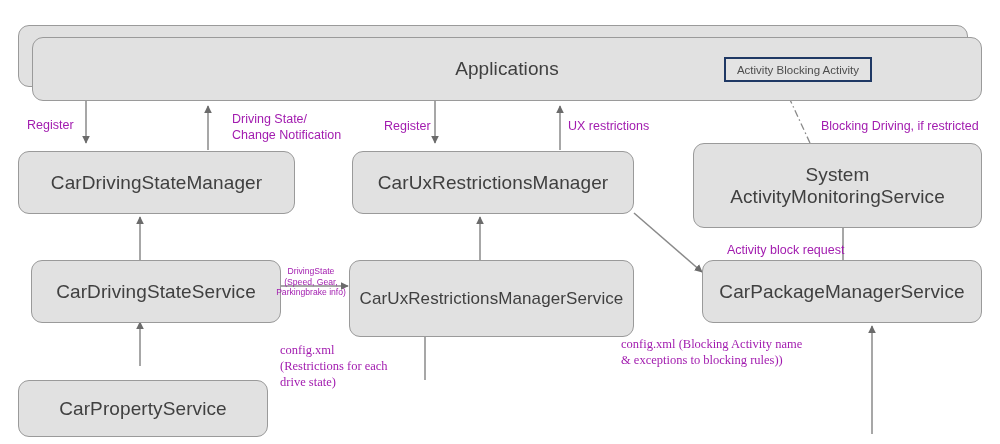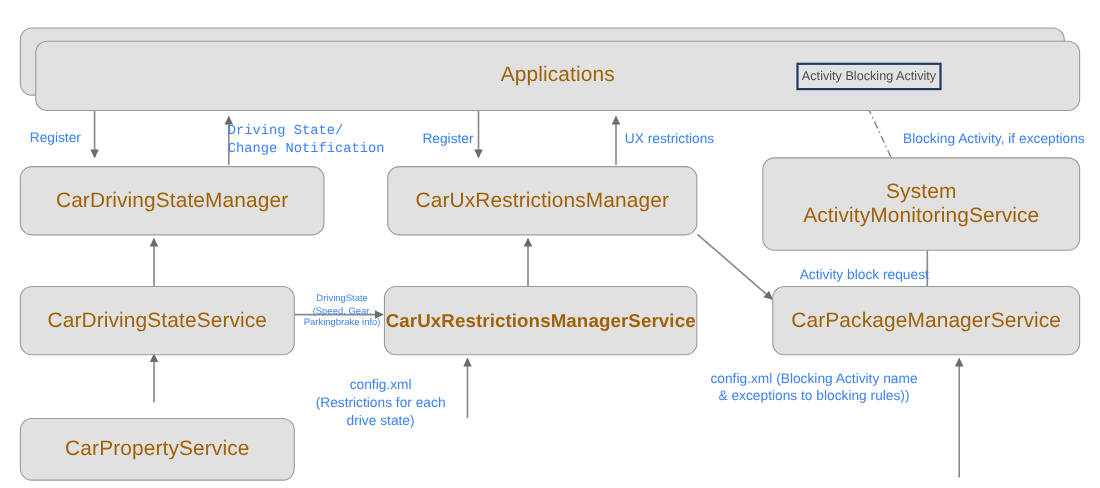--- a/index.html
+++ b/index.html
@@ -28,21 +28,21 @@
   .node {
     position: absolute;
     box-sizing: border-box;
     background: #E1E1E1;
     border: 1.3px solid #9A9A9A;
     border-radius: 11px;
     display: flex;
     align-items: center;
     justify-content: center;
     text-align: center;
-    color: #a16207;
+    color: #404040;
     font-size: 19px;
     line-height: 1.12;
     letter-spacing: 0.1px;
   }
   .node.stack-back {
     border-radius: 11px;
     z-index: 1;
   }
   .node.stack-front {
     z-index: 2;
@@ -59,33 +59,34 @@
     display: flex;
     align-items: center;
     justify-content: center;
     text-align: center;
     font-size: 11.5px;
     color: #4d4d4d;
     z-index: 3;
   }
   .edge-label {
     position: absolute;
-    color: #3b82f6;
+    color: #a21caf;
     font-size: 12.5px;
     line-height: 1.28;
     white-space: pre-line;
     z-index: 4;
   }
   .edge-label.tiny {
     font-size: 8.6px;
     line-height: 1.25;
     text-align: center;
   }
   .edge-label.right {
-    text-align: center;
+    text-align: left;
+    font-family: Liberation Serif, serif;
   }
   .edge-label.center {
     text-align: center;
   }
 </style>
 </head>
 <body>
 
 <div id="canvas">
 
@@ -130,63 +131,63 @@
   </svg>
 
   <div class="node stack-back" style="left:18px; top:25px; width:950px; height:62px;">
     <span class="node-label"></span>
   </div>
 
   <div class="node stack-front" style="left:32px; top:37px; width:950px; height:64px;">
     <span class="node-label">Applications</span>
   </div>
 
-  <div class="inner-box" style="left:724px; top:57px; width:132px; height:25px;">
+  <div class="inner-box" style="left:724px; top:57px; width:148px; height:25px;">
     <span>Activity Blocking Activity</span>
   </div>
 
   <div class="node" style="left:18px; top:151px; width:277px; height:63px;">
     <span class="node-label">CarDrivingStateManager</span>
   </div>
 
   <div class="node" style="left:352px; top:151px; width:282px; height:63px;">
     <span class="node-label">CarUxRestrictionsManager</span>
   </div>
 
   <div class="node" style="left:693px; top:143px; width:289px; height:85px;">
     <span class="node-label">System
 ActivityMonitoringService</span>
   </div>
 
-  <div class="node" style="left:18px; top:260px; width:250px; height:63px;">
+  <div class="node" style="left:31px; top:260px; width:250px; height:63px;">
     <span class="node-label">CarDrivingStateService</span>
   </div>
 
-  <div class="node" style="left:349px; top:260px; width:285px; height:63px;font-weight:bold;">
+  <div class="node" style="left:349px; top:260px; width:285px; height:77px;">
     <span class="node-label" style="font-size:17px;">CarUxRestrictionsManagerService</span>
   </div>
 
   <div class="node" style="left:702px; top:260px; width:280px; height:63px;">
     <span class="node-label">CarPackageManagerService</span>
   </div>
 
   <div class="node" style="left:18px; top:380px; width:250px; height:57px;">
     <span class="node-label">CarPropertyService</span>
   </div>
 
   <div class="edge-label" style="left:27px; top:117px;">Register</div>
 
-  <div class="edge-label" style="left:207px; top:111px;font-family:Liberation Mono, monospace;">Driving State/
+  <div class="edge-label" style="left:232px; top:111px;">Driving State/
 Change Notification</div>
 
   <div class="edge-label" style="left:384px; top:118px;">Register</div>
 
   <div class="edge-label" style="left:568px; top:118px;">UX restrictions</div>
 
-  <div class="edge-label" style="left:821px; top:118px;">Blocking Activity, if exceptions</div>
+  <div class="edge-label" style="left:821px; top:118px;">Blocking Driving, if restricted</div>
 
   <div class="edge-label tiny center" style="left:275px; top:266px; width:72px;">DrivingState
 (Speed, Gear,
 Parkingbrake info)</div>
 
   <div class="edge-label right" style="left:280px; top:342px; width:132px;">config.xml
 (Restrictions for each
 drive state)</div>
 
   <div class="edge-label" style="left:727px; top:222px;margin-top:20px;">Activity block request</div>

